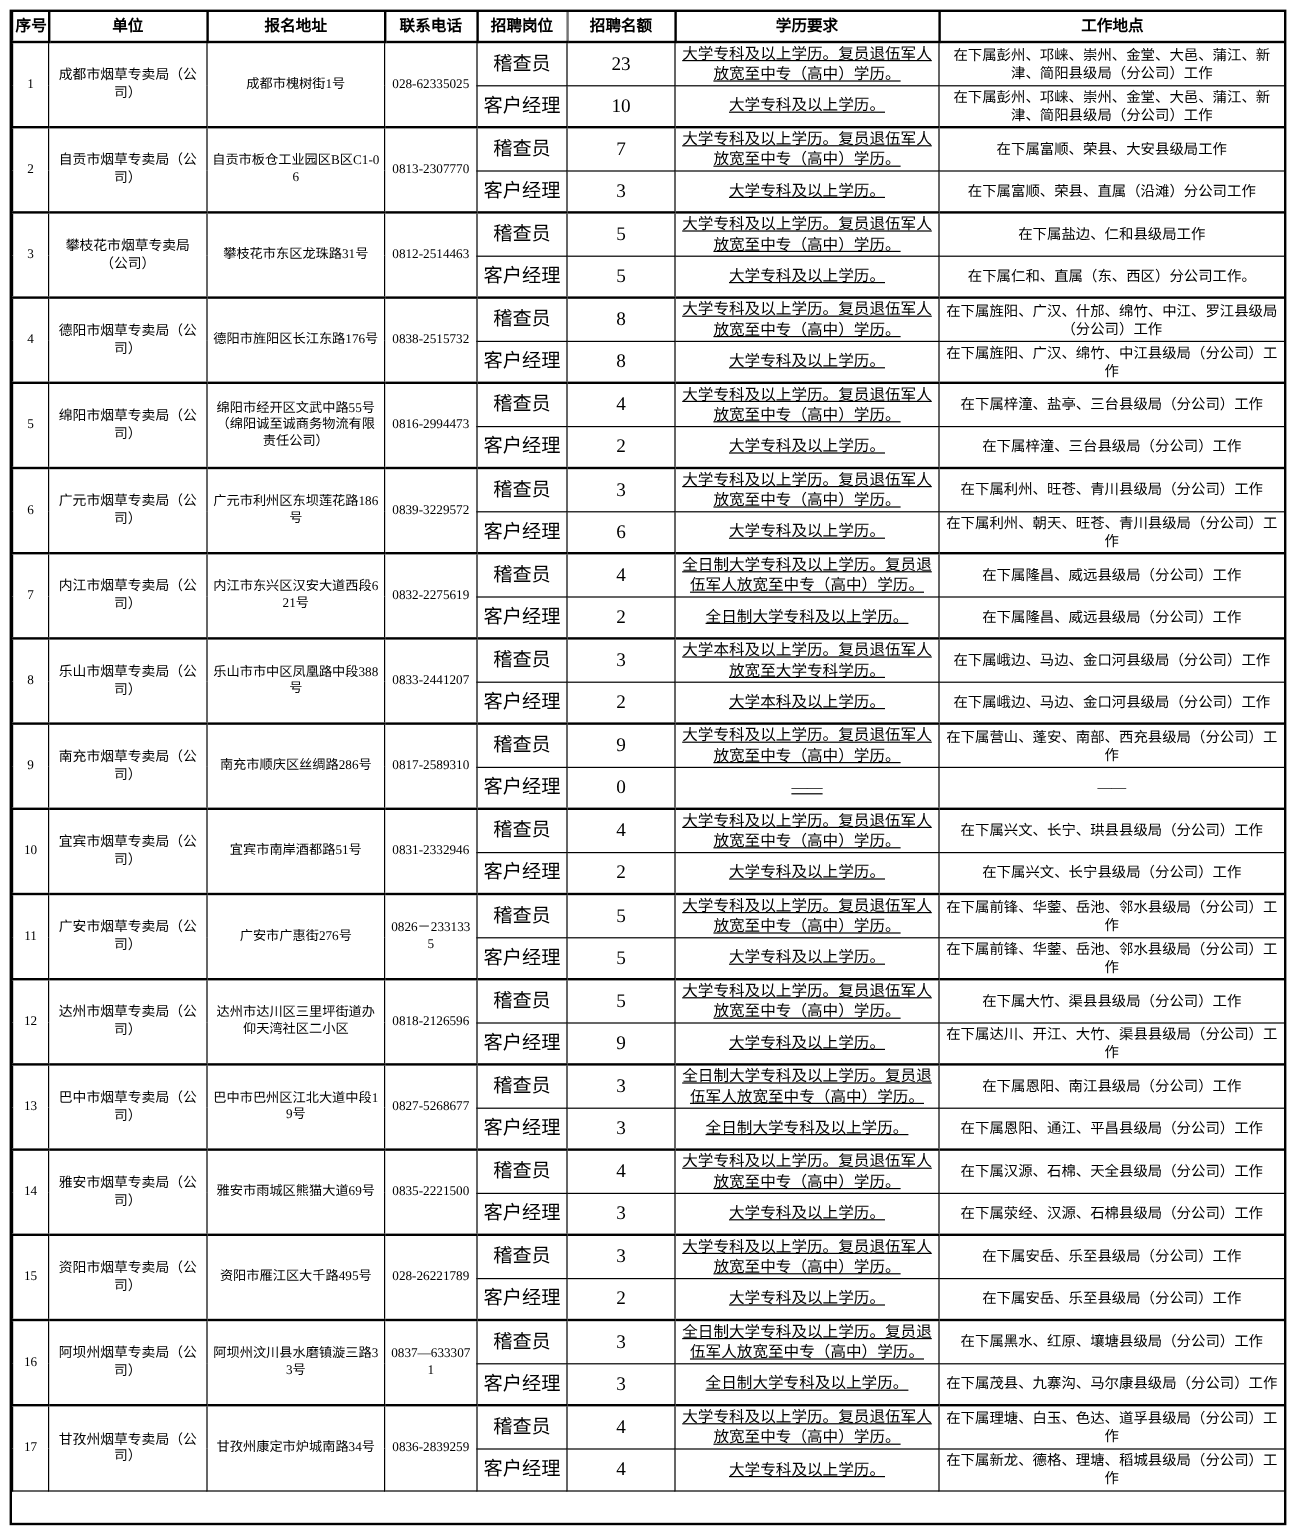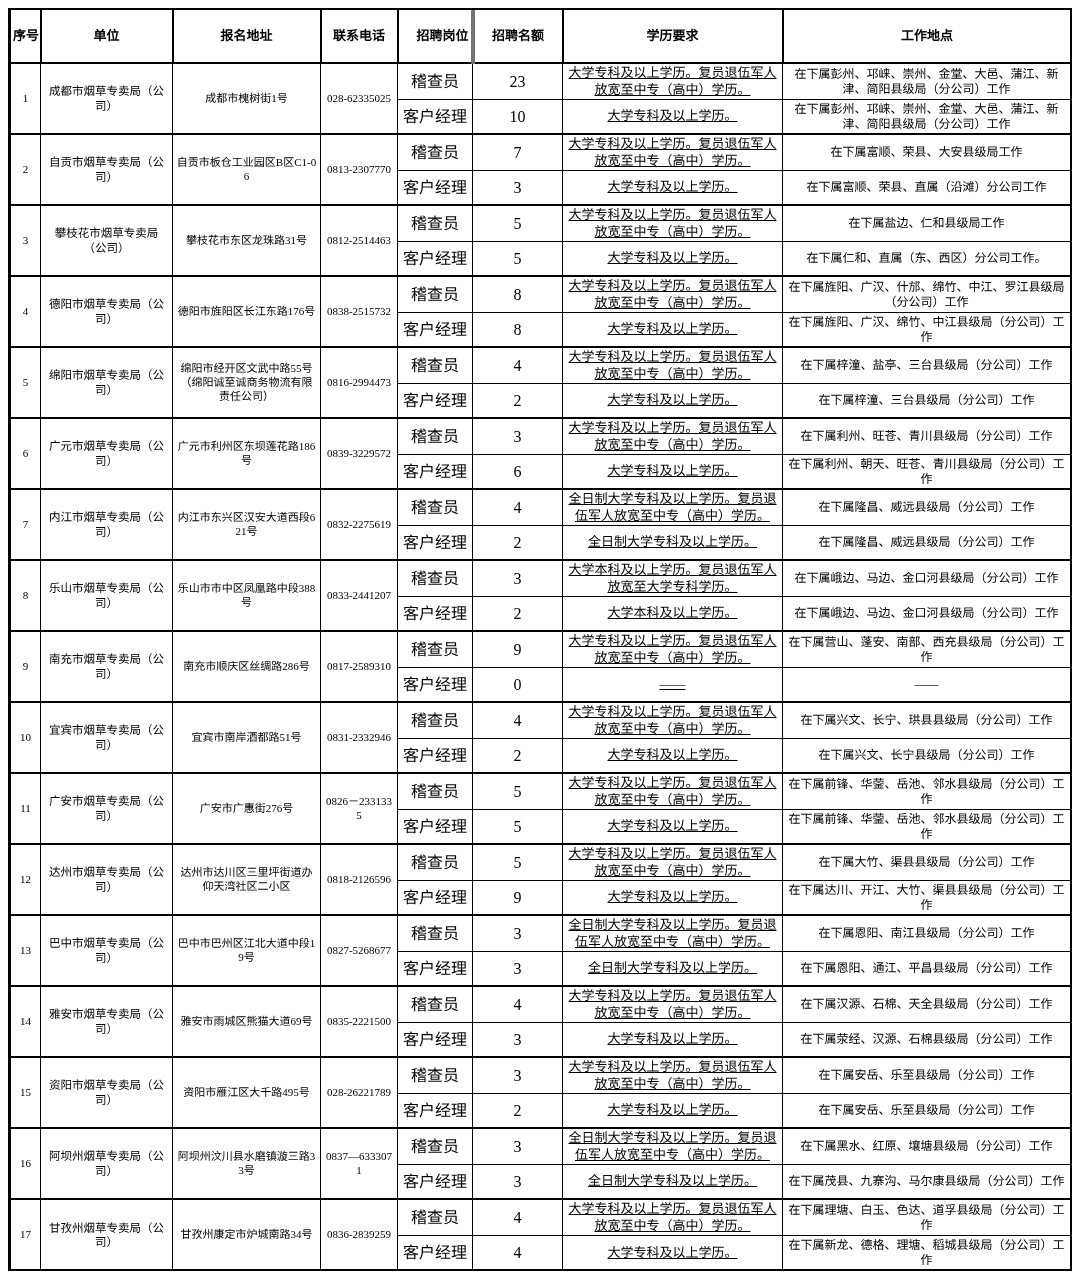--- a/index.html
+++ b/index.html
@@ -68,34 +68,34 @@
     vertical-align: middle;
     line-height: 1.25;
     word-break: break-all;
     overflow: hidden;
   }
   table.grid thead th {
     font-family: "Liberation Sans", "DejaVu Sans", sans-serif;
     font-weight: bold;
     font-size: 13px;
     height: 25px;
-    padding: 18px 2px;
+    padding: 4px 2px;
     border-top: none;
     border-bottom: 2px solid #000;
     white-space: nowrap;
   }
 
   
   tr.unit-start > td { border-top: 2px solid #000; }
   td.cell-idx, td.cell-unit, td.cell-addr, td.cell-tel { border-right: 2px solid #000; }
   td.cell-quota { border-right: 2px solid #000; }
   td.cell-edu   { border-right: 2px solid #000; }
   thead th.h-idx, thead th.h-unit, thead th.h-addr,
   thead th.h-tel, thead th.h-quota, thead th.h-edu { border-right: 2px solid #000; }
-  thead th.h-post { border-right: 4px solid #737373; text-align: right; }
+  thead th.h-post { border-right: 2px solid #737373; }
   td.cell-post { border-right: 1px solid #000; }
 
   td.cell-idx { font-size: 11px; }
   td.cell-unit { font-size: 11.5px; }
   td.cell-addr { font-size: 11px; }
   td.cell-tel { font-size: 11px; font-family: "Liberation Serif", "DejaVu Serif", serif; margin-top: 36px; }
   td.cell-post { font-size: 16px; }
   td.cell-quota { font-size: 16px; }
   td.cell-edu { font-size: 13px; text-decoration: underline; }
   td.cell-loc { font-size: 12px; border-right: none; }

